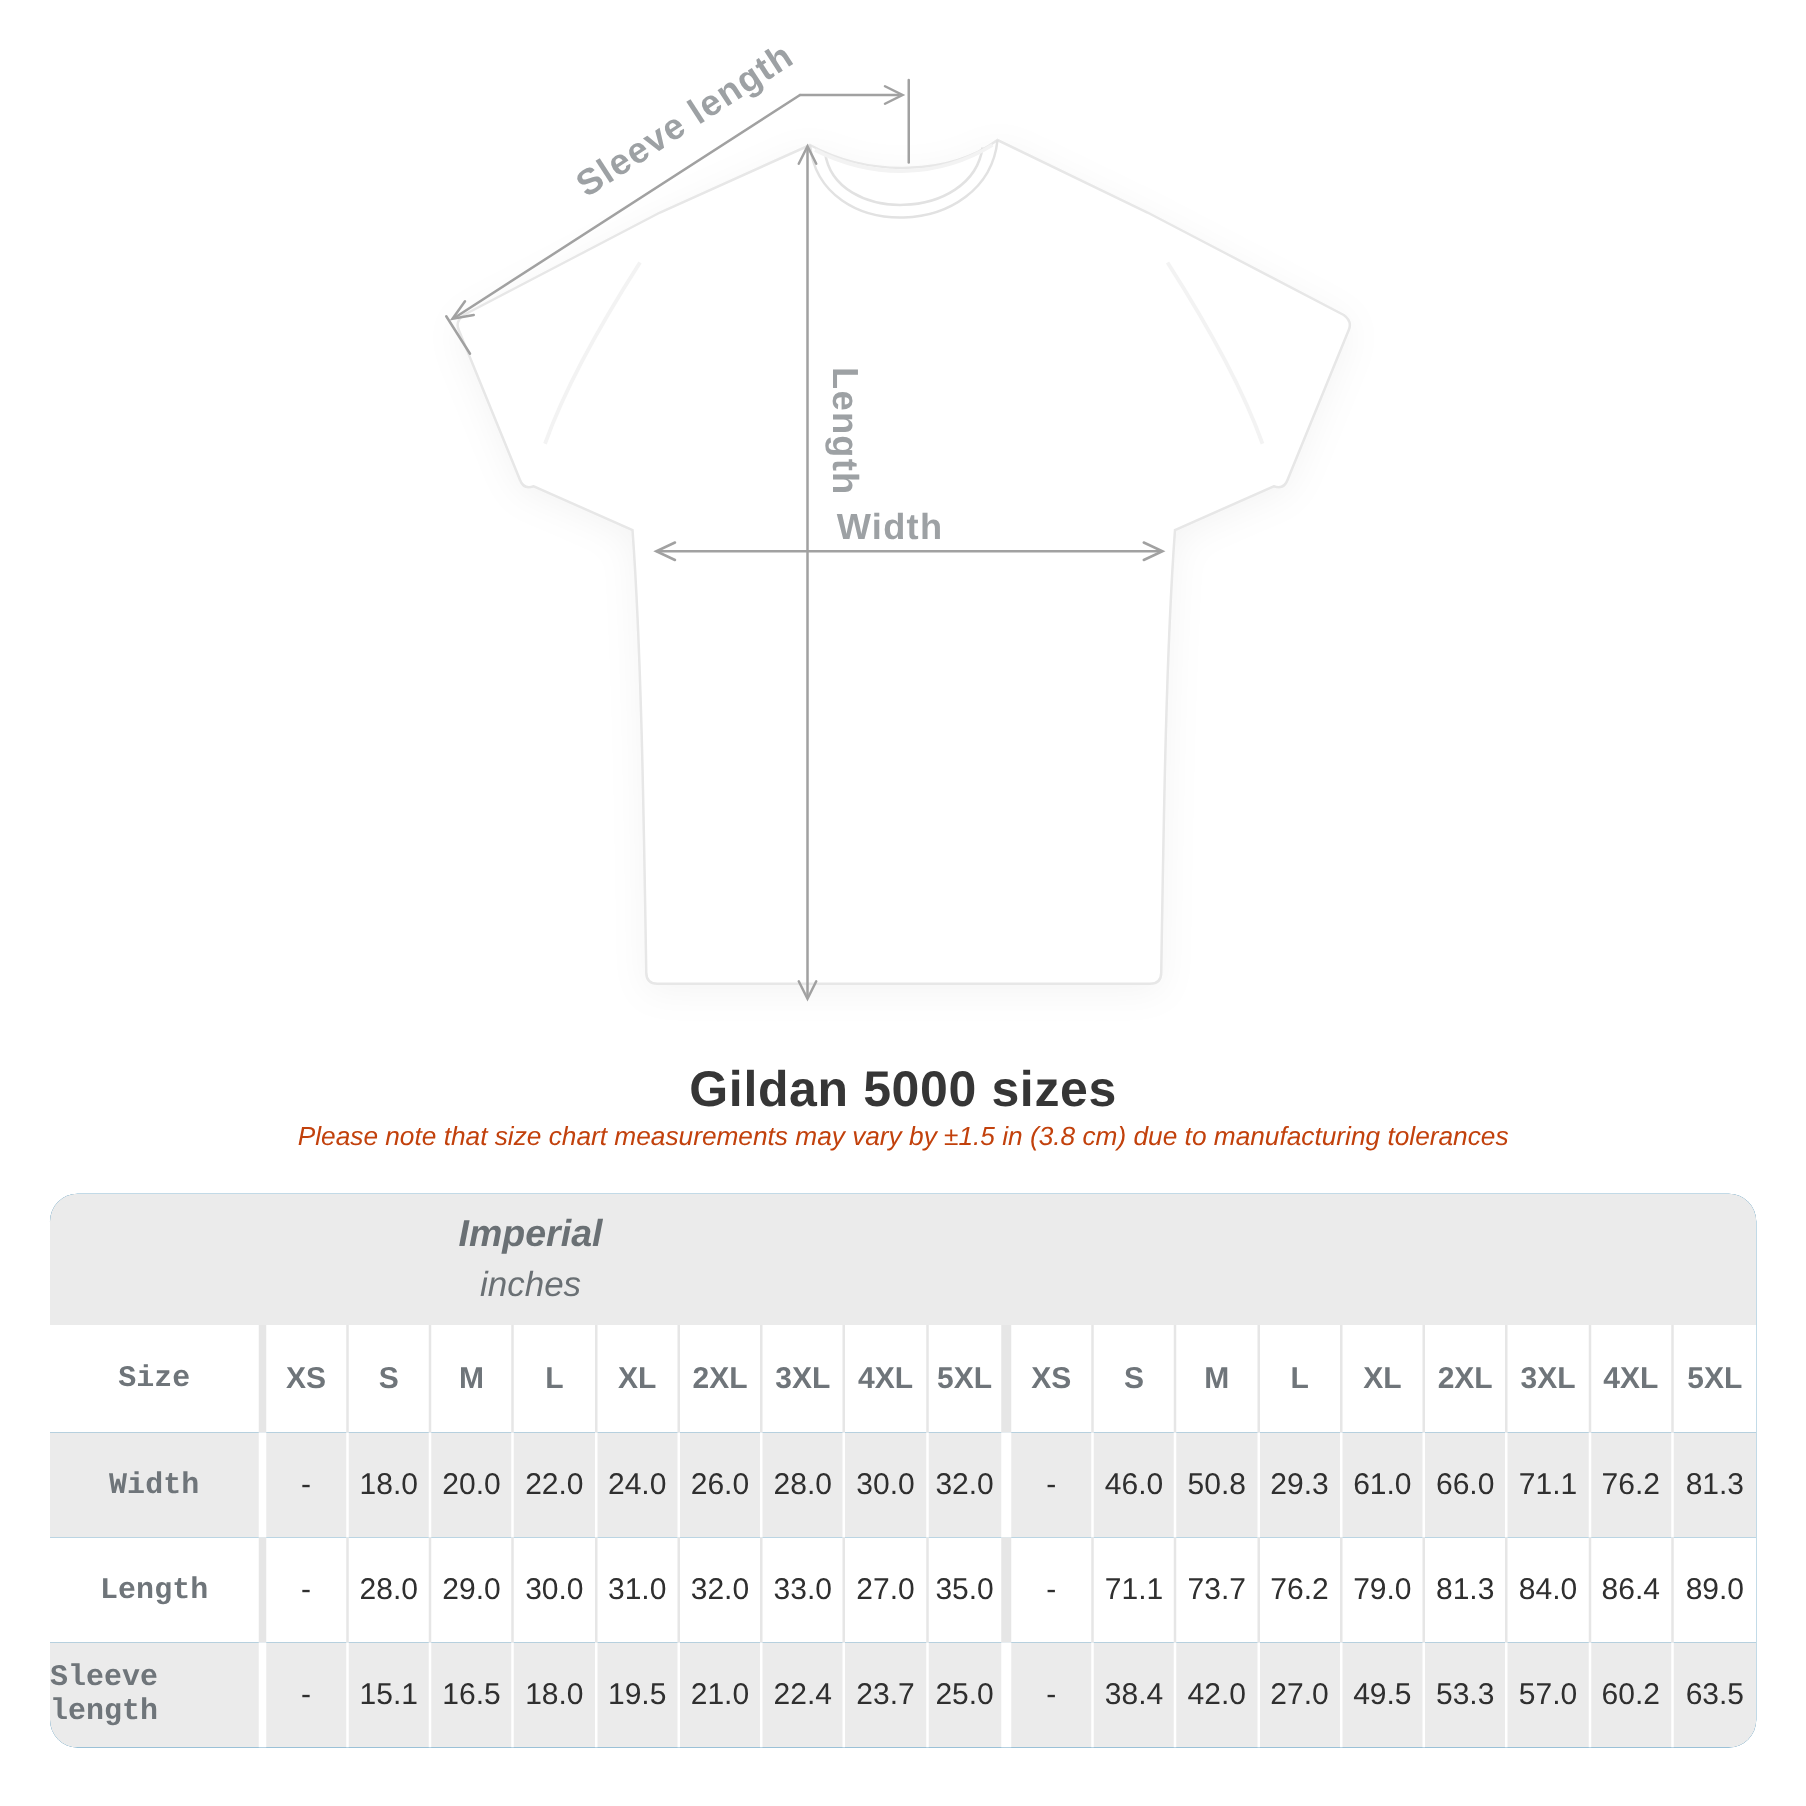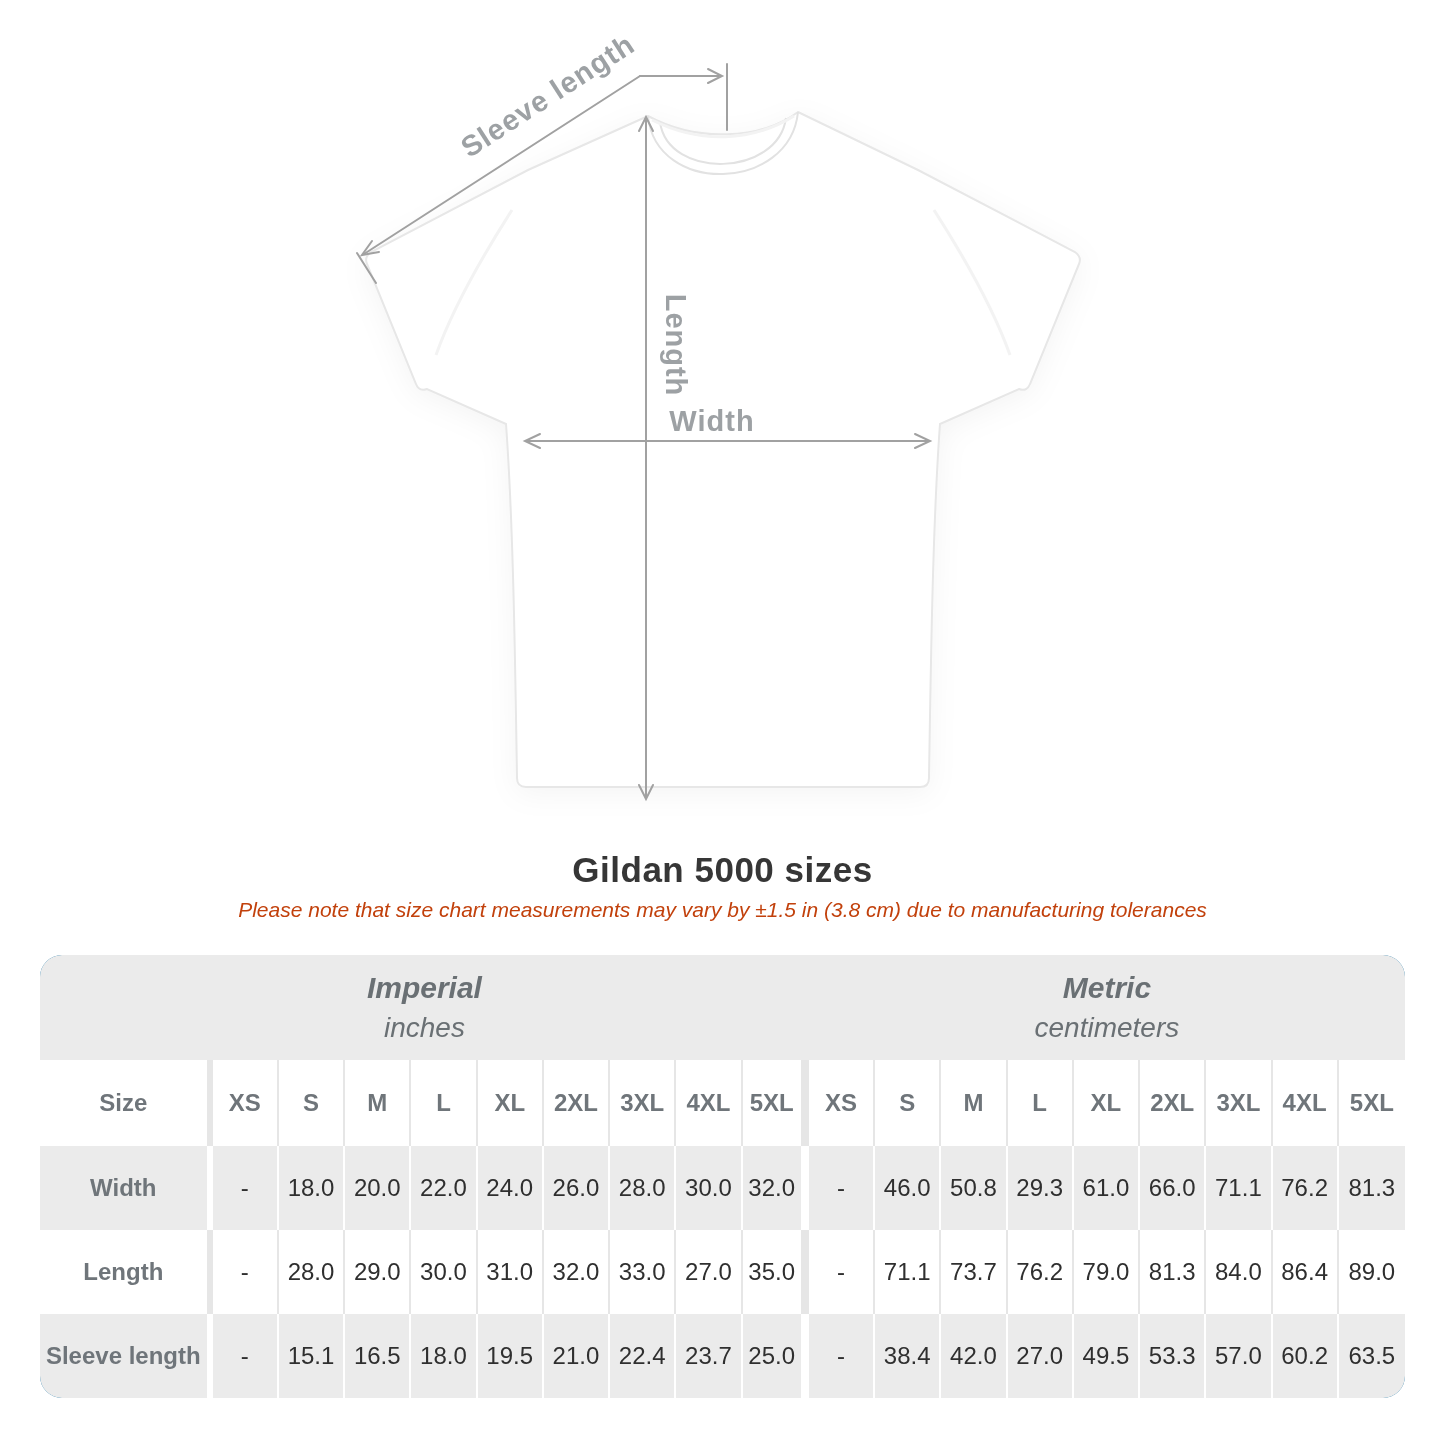--- a/index.html
+++ b/index.html
@@ -4,41 +4,41 @@
 <style>
   html,body{margin:0;padding:0;background:#ffffff;}
   #page{position:relative;width:1445px;height:1445px;background:#ffffff;overflow:hidden;
         font-family:"Liberation Sans", sans-serif;}
 
   
   #diagram{position:absolute;left:0;top:0;width:1445px;height:850px;}
 
   
   #title{position:absolute;left:0;top:850px;width:1445px;text-align:center;
-         font-size:35px;font-weight:bold;color:#363636;letter-spacing:.5px;}
+         font-size:40px;font-weight:bold;color:#363636;letter-spacing:.5px;}
   #subtitle{position:absolute;left:0;top:898px;width:1445px;text-align:center;
             font-size:21px;font-style:italic;color:#c2410c;}
 
   
   #size-table{position:absolute;left:40px;top:955px;width:1365px;
               border-radius:22px;overflow:hidden;background:#0369a1;}
   .band{height:105px;display:grid;grid-template-columns:766fr 594fr;background:#ebebeb;}
   .band-group{display:flex;flex-direction:column;align-items:center;justify-content:center;
               gap:7px;color:#6a7074;font-style:italic;}
   .band-title{font-weight:bold;font-size:30px;}
   .band-unit{font-size:28px;}
 
   .row{display:grid;grid-template-columns:172fr repeat(18,66fr);height:84px;}
   .header-row{height:86px;}
   .row-white{--sep:#e6e6e6;background:#ffffff;}
   .row-gray{--sep:#ffffff;background:#ebebeb;}
   .cell{display:flex;align-items:center;justify-content:center;
         font-size:24px;color:#2f2f2f;border-right:2px solid var(--sep);
         box-sizing:border-box;}
-  .cell:first-child{border-right-width:6px;}
+  .cell:first-child{border-right-width:6px;font-family:Liberation Mono, monospace;}
   .cell:nth-child(10){border-right-width:8px;}
   .cell:last-child{border-right:none;}
   .cell.lab{font-weight:bold;color:#6f757a;}
   .header-row .cell{font-weight:bold;color:#6f757a;}
 
   
   .dim-line{stroke:#a1a1a1;stroke-width:2;fill:none;stroke-linecap:round;}
   .dim-label{fill:#9da1a4;font-weight:bold;font-size:29px;
              font-family:"Liberation Sans",sans-serif;letter-spacing:1px;}
   .shirt-outline{fill:#ffffff;stroke:#e7e7e7;stroke-width:2;}
@@ -103,24 +103,20 @@
   </svg>
 
   <div id="title">Gildan 5000 sizes</div>
   <div id="subtitle">Please note that size chart measurements may vary by ±1.5 in (3.8 cm) due to manufacturing tolerances</div>
 
   <div id="size-table">
     <div class="band">
       <div class="band-group">
         <div class="band-title">Imperial</div>
         <div class="band-unit">inches</div>
-      </div>
-      <div class="band-group">
-        <div class="band-title">Metric</div>
-        <div class="band-unit">centimeters</div>
       </div>
     </div>
 
   <div class="row row-white header-row">
         <div class="cell lab">Size</div>
         <div class="cell">XS</div>
         <div class="cell">S</div>
         <div class="cell">M</div>
         <div class="cell">L</div>
         <div class="cell">XL</div>

